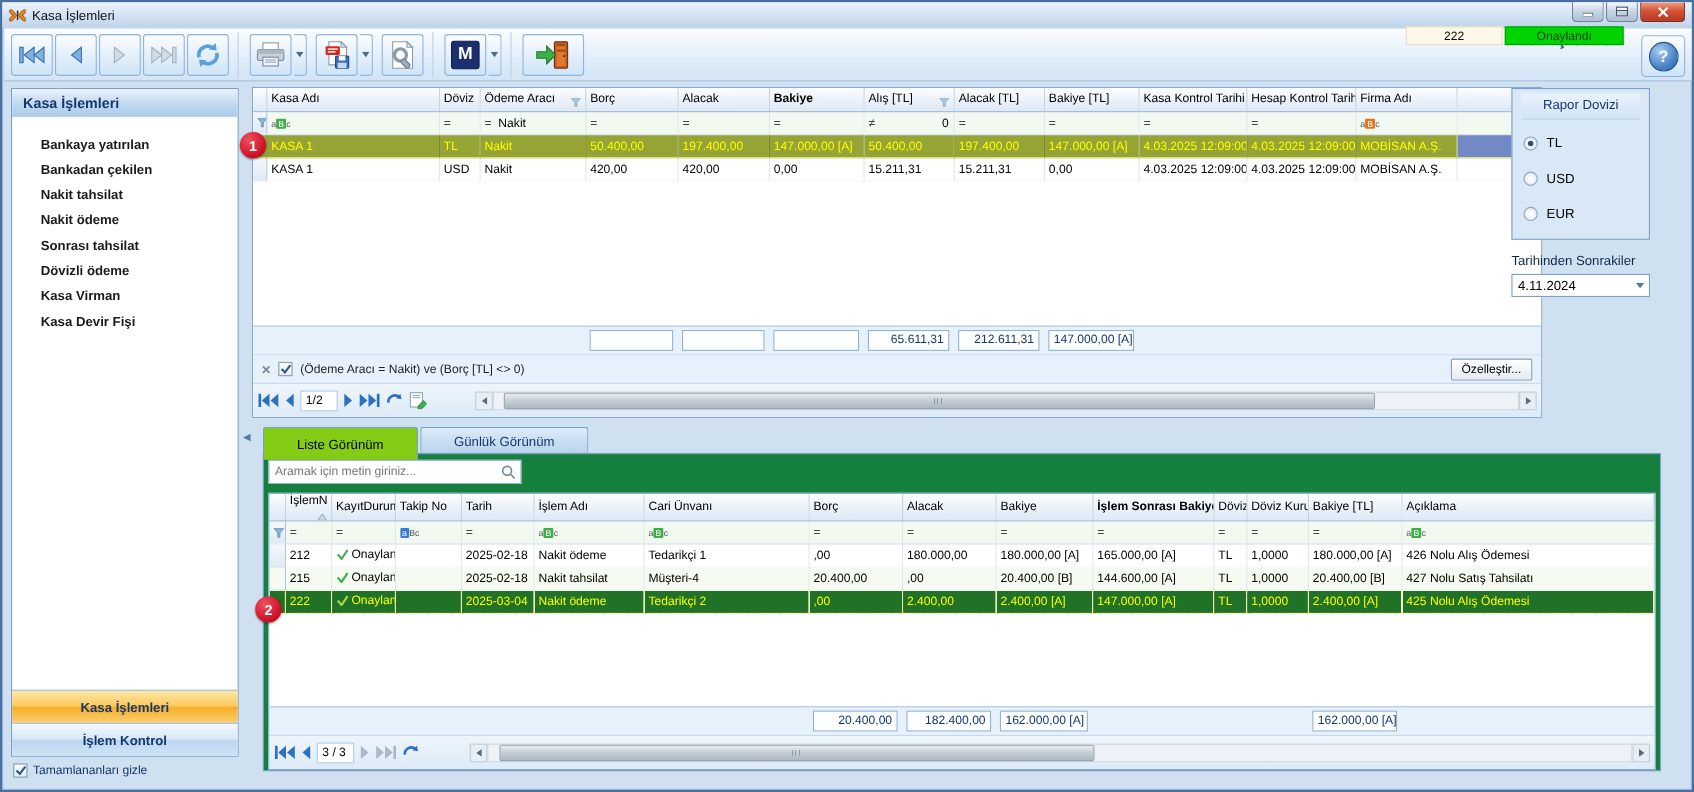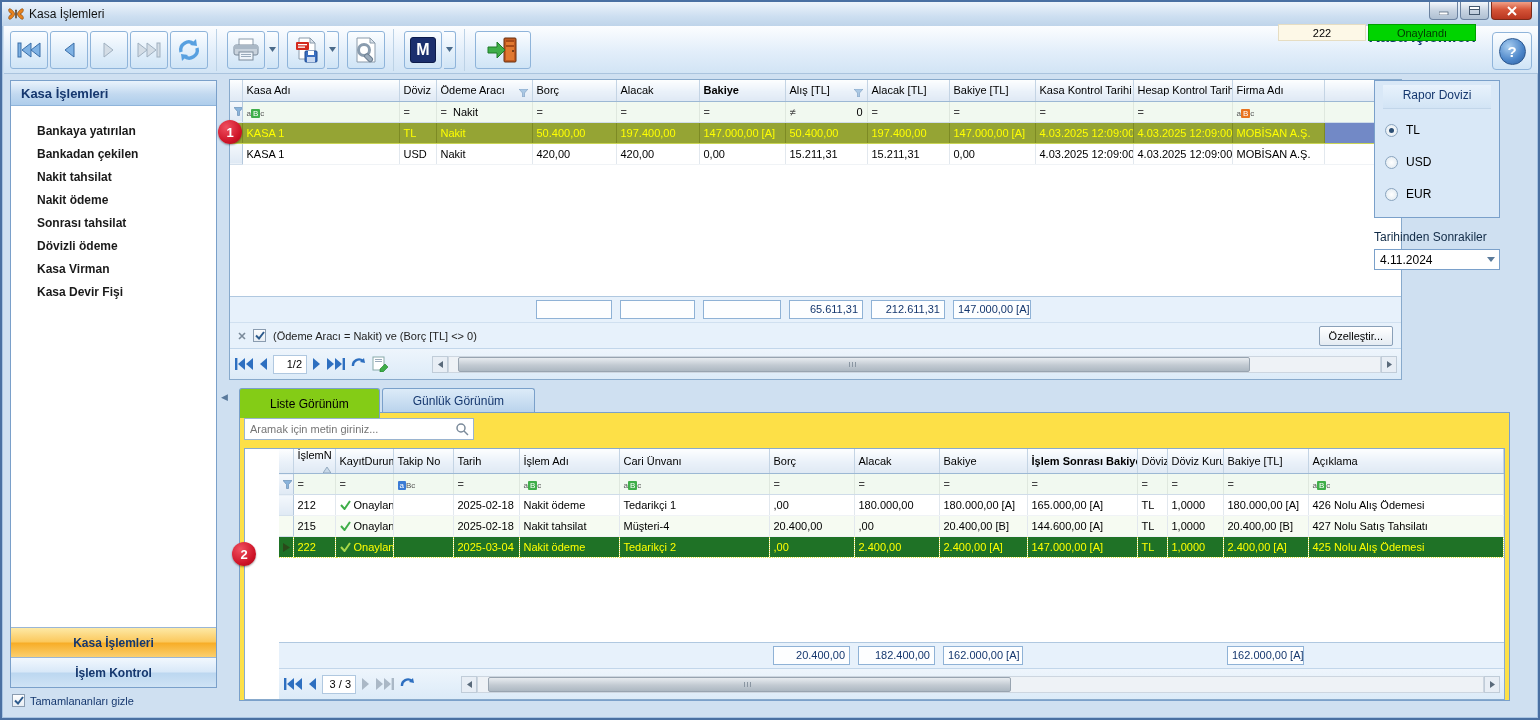--- a/index.html
+++ b/index.html
@@ -71,21 +71,21 @@
   td.ind { background:linear-gradient(#f4f8fc,#dfe9f4); border-right:1px solid #b4c8dc; border-bottom:1px solid #d4e0ec; padding:0 2px; }
   .filler { flex:1; background:#fff; }
   .sumrow { background:#e7f1fb; border-top:1px solid #b0c8e0; padding:2px 0; }
   .sumrow td { height:22px; border:none; padding:1px 2px; }
   .sumbox { border:1px solid #8fb2d6; background:#fdfeff; height:19px; line-height:17px; padding:0 4px; text-align:right; color:#15376e; }
   .filterbar { height:26px; background:#e7f1fb; display:flex; align-items:center; gap:7px; padding:0 8px; border-top:1px solid #d0e0f0; }
   .filterbar .ftext { color:#222; }
   .custbtn { margin-left:auto; height:20px; padding:0 9px; border:1px solid #8aa0b8; border-radius:2px;
     background:linear-gradient(#ffffff,#e4ebf2); font-size:11px; line-height:18px; }
   .pagerbar { height:31px; background:linear-gradient(#eef5fc,#dcebf8); border-top:1px solid #c2d6ea; display:flex; align-items:center; padding:0 4px; gap:4px; }
-  .pagebox { min-width:34px; height:19px; background:#fff; border:1px solid #b0c8e0; text-align:right; line-height:17px; padding:0 4px; }
+  .pagebox { min-width:34px; height:19px; background:#fff; border:1px solid #b0c8e0; text-align:left; line-height:17px; padding:0 4px; }
   .hscroll { flex:1; display:flex; align-items:center; margin-left:40px; height:19px; }
   .hs-arrow { width:16px; height:17px; background:#e8eef5; border:1px solid #c0ccd8; display:flex; align-items:center; justify-content:center; }
   .hs-track { flex:1; height:17px; background:#eef2f6; border:1px solid #cdd6e0; position:relative; }
   .hs-thumb { position:absolute; top:0; bottom:0; border:1px solid #98a4b0; border-radius:2px;
     background:linear-gradient(#e8ecf0,#c2cad2 55%,#adb8c2); }
   .hs-thumb::after { content:""; position:absolute; left:50%; top:4px; bottom:4px; width:9px; margin-left:-5px;
     background:repeating-linear-gradient(90deg,#8a96a2 0 1px,transparent 1px 3px); }
 
   
   .abc { display:inline-flex; align-items:center; font-size:8px; color:#555; letter-spacing:0; }
@@ -106,26 +106,26 @@
   .radio.on::after { content:""; position:absolute; left:3px; top:3px; width:5px; height:5px; border-radius:50%; background:#2c4f74; }
   .rp-label { margin-top:12px; font-size:12px; color:#102a46; }
   .datecombo { margin-top:5px; height:21px; background:#fff; border:1px solid #7aa0ca; display:flex; align-items:center; padding-left:5px; font-size:12px; }
   .datecombo .caret { margin-left:auto; width:16px; height:100%; display:flex; align-items:center; justify-content:center; }
 
   
   .tabs { position:absolute; left:237px; top:386px; display:flex; gap:2px; }
   .tab { height:25px; padding:0 30px; display:flex; align-items:center; font-size:12px; border:1px solid #7aa0ca; border-bottom:none;
     border-radius:3px 3px 0 0; background:linear-gradient(#dcebf8,#b8d2ec); color:#15376e; }
   .tab.active { background:#84cc16; color:#000; position:relative; z-index:3; height:30px; }
-  .bottom-panel { position:absolute; left:237px; top:410px; width:1271px; height:289px; background:#fde047;
+  .bottom-panel { position:absolute; left:237px; top:410px; width:1271px; height:289px; background:#15803d;
     border:1px solid #7aa0ca; z-index:2; display:flex; flex-direction:column; padding:5px 4px 0; }
   .searchrow { height:30px; }
   .searchbox { width:230px; height:22px; border:1px solid #9ab4d0; background:#fff; display:flex; align-items:center; }
   .searchbox input { flex:1; border:none; outline:none; font-family:inherit; font-size:11px; padding:0 5px; color:#888; background:transparent; }
-  .bot-grid { flex:1; background:#fff; border:1px solid #88aacc; display:flex; flex-direction:column; margin-bottom:0;padding-left:34px; }
+  .bot-grid { flex:1; background:#fff; border:1px solid #88aacc; display:flex; flex-direction:column; margin-bottom:0; }
   .checkcell { display:inline-flex; align-items:center; gap:3px; }
 
   
   .cbox { width:13px; height:13px; border:1px solid #8a9cb0; background:linear-gradient(#fcfdfe,#e8eef4); display:inline-flex; align-items:center; justify-content:center; }
 
   
   .marker { position:absolute; width:24px; height:24px; border-radius:50%; background:radial-gradient(circle at 35% 30%, #f05060, #cd1226 65%, #9c0a1a);
     color:#fff; font-weight:bold; font-size:13px; display:flex; align-items:center; justify-content:center; z-index:9; box-shadow:0 1px 2px rgba(0,0,0,.4); }
 
   .vsplit-arrow { position:absolute; left:219px; top:390px; color:#5a7a9c; font-size:9px; }

